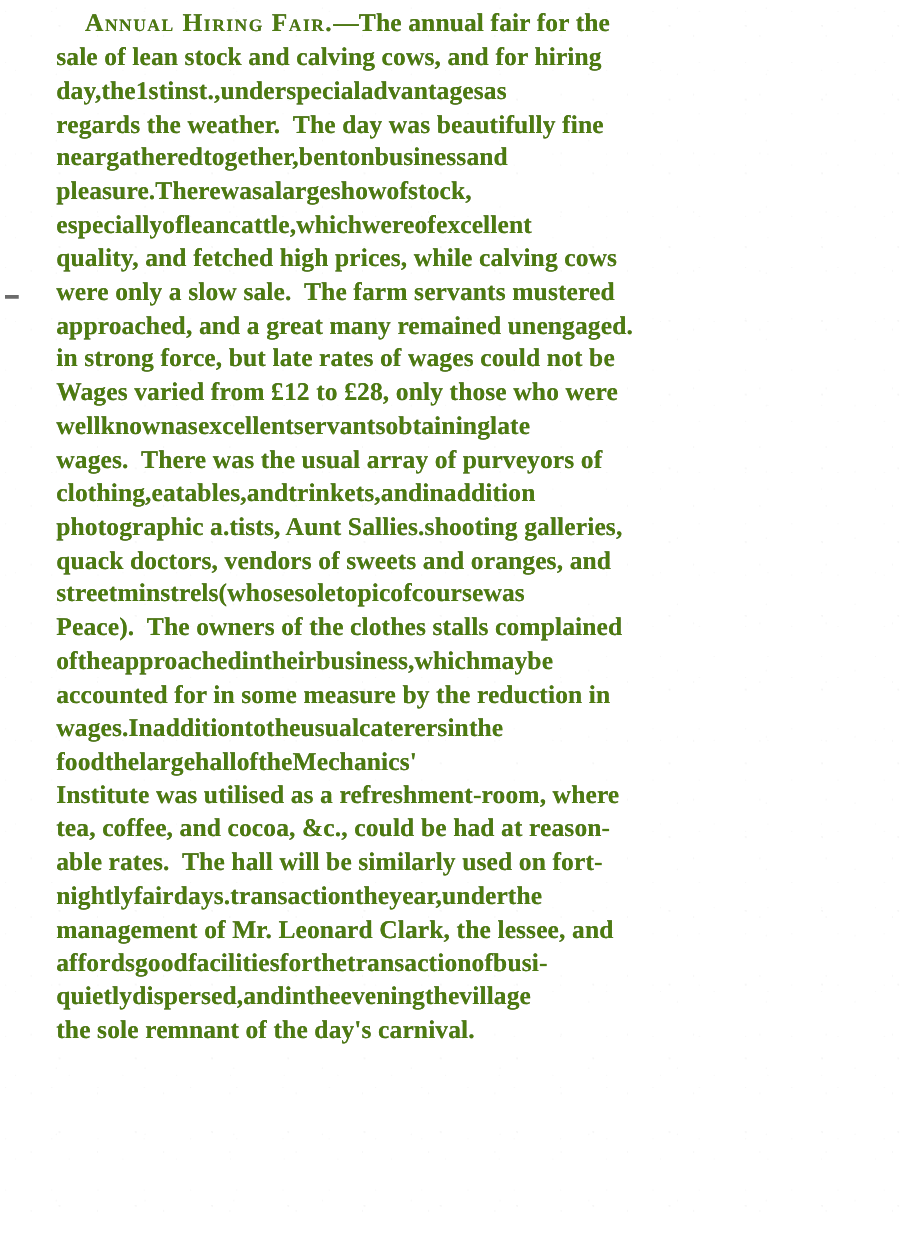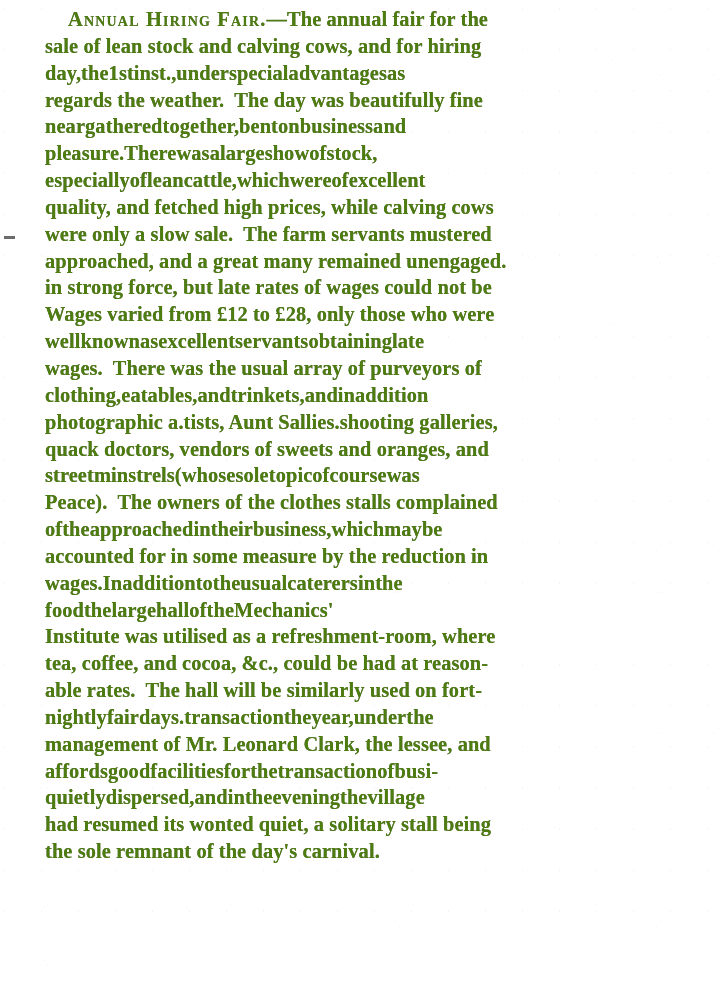--- a/index.html
+++ b/index.html
@@ -121,19 +121,18 @@
       <div class="ln"><span>accounted for in some measure by the reduction in</span></div>
       <div class="ln j"><span>wages.</span><span>In</span><span>addition</span><span>to</span><span>the</span><span>usual</span><span>caterers</span><span>in</span><span>the</span></div>
       <div class="ln j"><span>food</span><span>the</span><span>large</span><span>hall</span><span>of</span><span>the</span><span>Mechanics'</span></div>
       <div class="ln"><span>Institute was utilised as a refreshment-room, where</span></div>
       <div class="ln"><span>tea, coffee, and cocoa, &amp;c., could be had at reason-</span></div>
       <div class="ln"><span>able rates.  The hall will be similarly used on fort-</span></div>
       <div class="ln j"><span>nightly</span><span>fair</span><span>days.</span><span>transaction</span><span>the</span><span>year,</span><span>under</span><span>the</span></div>
       <div class="ln"><span>management of Mr. Leonard Clark, the lessee, and</span></div>
       <div class="ln j"><span>affords</span><span>good</span><span>facilities</span><span>for</span><span>the</span><span>transaction</span><span>of</span><span>busi-</span></div>
       <div class="ln j"><span>quietly</span><span>dispersed,</span><span>and</span><span>in</span><span>the</span><span>evening</span><span>the</span><span>village</span></div>
-      <div class="ln"><span>had resumed its wonted quiet, a solitary stall being</span></div>
       <div class="ln"><span>the sole remnant of the day's carnival.</span></div>
     </div>
 
   <div id="grain"></div>
 
 </div>
 
 </body></html>

